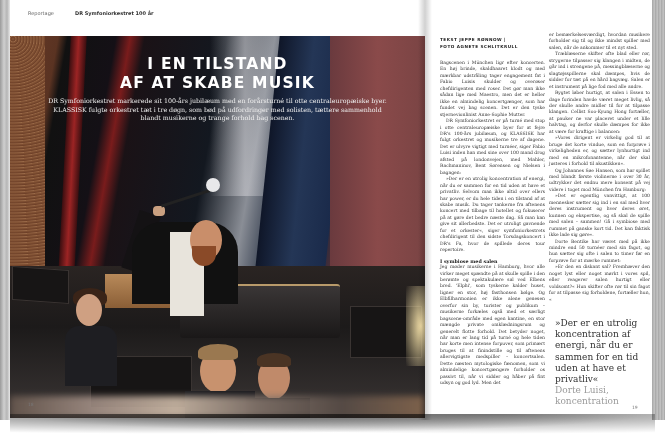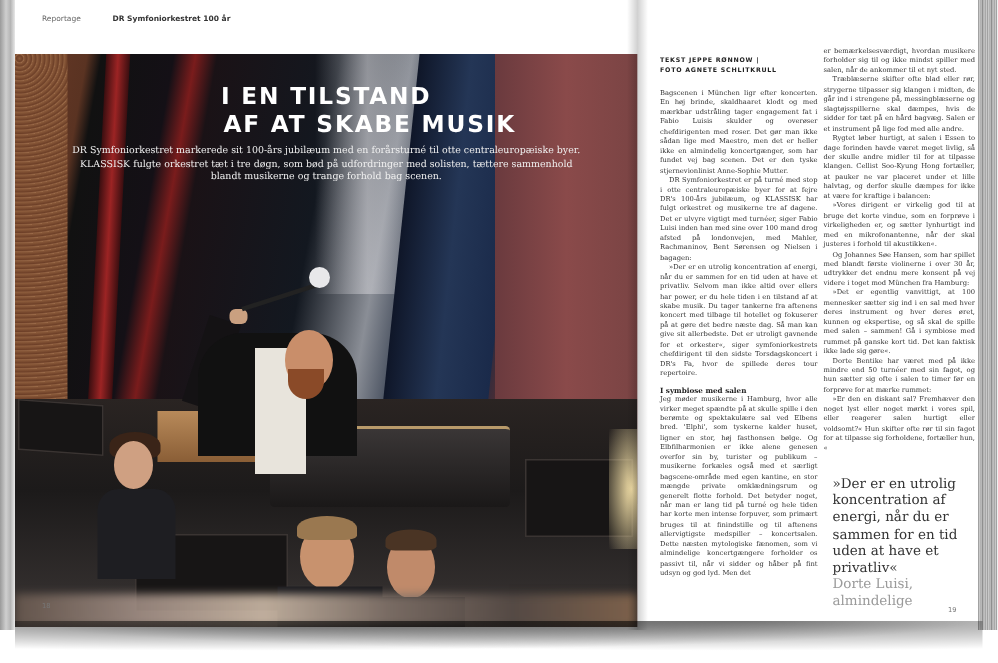--- a/index.html
+++ b/index.html
@@ -47,21 +47,21 @@
   .m1-hair{position:absolute;left:188px;top:308px;width:40px;height:16px;background:#9a7850;border-radius:50% 50% 20% 20%;}
   .m1-body{position:absolute;left:175px;top:355px;width:70px;height:30px;background:#1a1a1e;}
   .m2-head{position:absolute;left:248px;top:321px;width:32px;height:42px;background:#c08a6a;border-radius:50%;}
   .m2-hair{position:absolute;left:247px;top:317px;width:34px;height:14px;background:#4a3424;border-radius:50% 50% 20% 20%;}
   .m2-body{position:absolute;left:236px;top:362px;width:64px;height:24px;background:#151518;}
   .blur-front{position:absolute;left:0;top:360px;width:415px;height:22px;background:linear-gradient(to right,#6a5a50,#a8948a,#d8c4b0,#8a7a70,#5a4e48,#8a6a50);filter:blur(3px);opacity:.85;}
   .glow{position:absolute;left:396px;top:250px;width:30px;height:80px;background:radial-gradient(ellipse,#f4e0a8,rgba(244,224,168,0));}
   .photo-text{position:absolute;left:0;top:0;width:415px;}
   .headline{position:absolute;left:0;width:415px;text-align:center;font-family:"DejaVu Sans",sans-serif;font-weight:bold;color:#fff;font-size:15.5px;letter-spacing:1.2px;line-height:19px;}
   .hl1{top:19px;}
-  .hl2{top:38px;margin-left:29px;}
+  .hl2{top:38px;}
   .deck{position:absolute;left:35px;top:61px;width:345px;text-align:center;color:#f0f0f0;font-family:"DejaVu Serif",serif;font-size:6.3px;line-height:8.6px;}
   .folio{position:absolute;font-family:"DejaVu Sans",sans-serif;font-size:4.5px;color:#777;}
   .folio-left{left:28px;top:402px;}
   .folio-right{left:632px;top:405px;}
   
   .byline{position:absolute;left:440px;top:37px;width:110px;font-family:"DejaVu Sans",sans-serif;font-size:4.2px;font-weight:bold;letter-spacing:.5px;line-height:6.5px;color:#222;}
   .col{position:absolute;font-family:"DejaVu Serif",serif;font-size:4.5px;line-height:6.45px;color:#333;text-align:justify;}
   .col p{margin:0;text-indent:6px;}
   .col p.noindent{text-indent:0;}
   .col h4{margin:4px 0 0 0;font-size:4.8px;font-weight:bold;color:#222;}
@@ -144,20 +144,20 @@
     <p>»Vores dirigent er virkelig god til at bruge det korte vindue, som en forprøve i virkeligheden er, og sætter lynhurtigt ind med en mikrofonantenne, når der skal justeres i forhold til akustikken«.</p>
     <p>Og Johannes Søe Hansen, som har spillet med blandt første violinerne i over 30 år, udtrykker det endnu mere konsent på vej videre i toget mod München fra Hamburg:</p>
     <p>»Det er egentlig vanvittigt, at 100 mennesker sætter sig ind i en sal med hver deres instrument og hver deres øret, kunnen og ekspertise, og så skal de spille med salen – sammen! Gå i symbiose med rummet på ganske kort tid. Det kan faktisk ikke lade sig gøre«.</p>
     <p>Dorte Bentike har været med på ikke mindre end 50 turnéer med sin fagot, og hun sætter sig ofte i salen to timer før en forprøve for at mærke rummet:</p>
     <p>»Er den en diskant sal? Fremhæver den noget lyst eller noget mørkt i vores spil, eller reagerer salen hurtigt eller voldsomt?« Hun skifter ofte rør til sin fagot for at tilpasse sig forholdene, fortæller hun, «</p>
   </div>
 
   <div class="pullquote">
     <div>»Der er en utrolig koncentration af energi, når du er sammen for en tid uden at have et privatliv«</div>
     <div class="pq-attr">Dorte Luisi,</div>
-    <div class="pq-attr">almindelige</div>
+    <div class="pq-attr">koncentration</div>
   </div>
 
   <span class="folio folio-right">19</span>
 
   <div class="right-stack"></div>
 </div>
 <div class="shadow"></div>
 
 </body></html>

